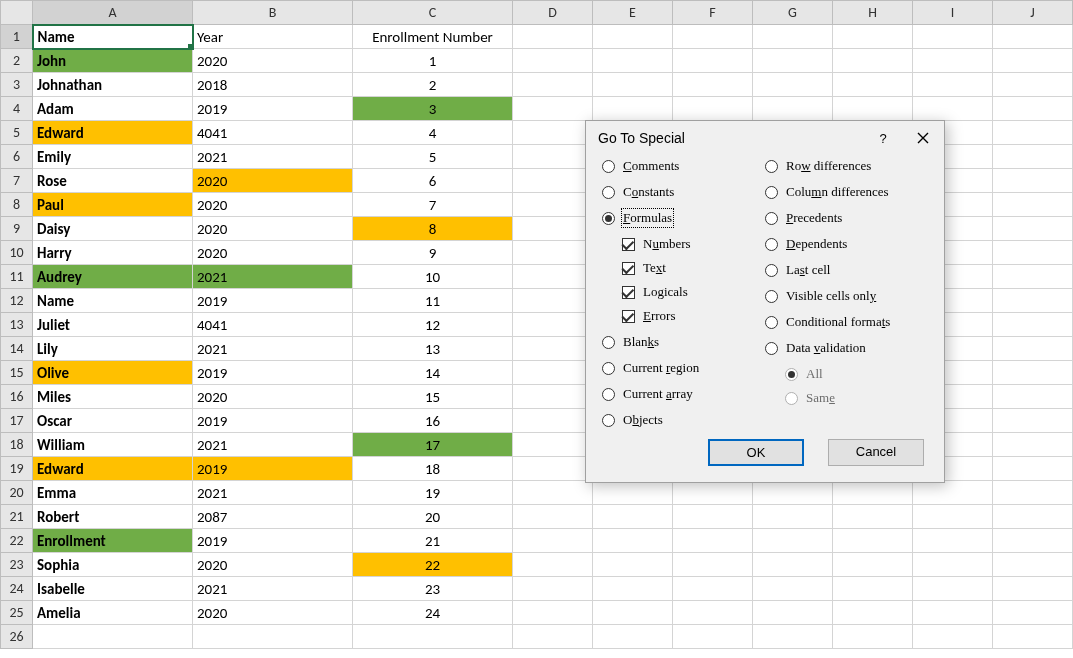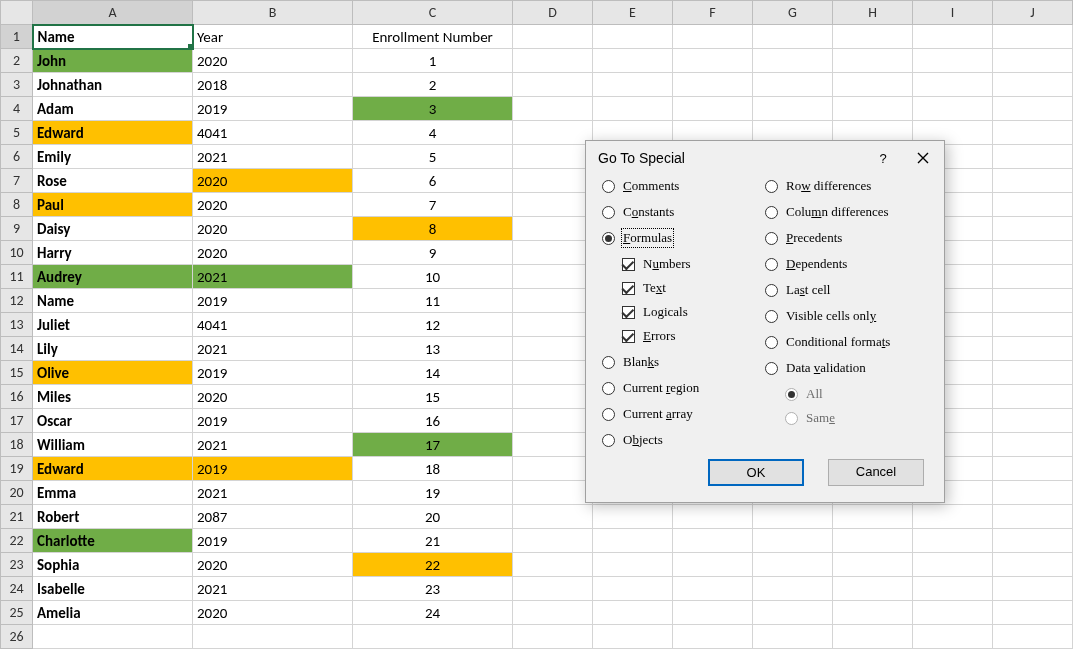--- a/index.html
+++ b/index.html
@@ -84,21 +84,21 @@
     right:-3px; bottom:-3px;
     width:6px; height:6px;
     background:var(--select-border);
     border:1px solid #fff;
   }
 
   
   #dialog {
     position: absolute;
     left: 585px;
-    top: 140px;
+    top: 120px;
     width: 360px;
     background: #f0f0f0;
     border: 1px solid var(--dialog-border);
     box-shadow: 3px 3px 14px rgba(0,0,0,0.25);
     font-family: "Segoe UI", Arial, sans-serif;
     font-size: 13px;
   }
   .dlg-title {
     display: flex;
     align-items: center;
@@ -457,21 +457,21 @@
         <td class="blank"></td>
         <td class="blank"></td>
         <td class="blank"></td>
         <td class="blank"></td>
         <td class="blank"></td>
         <td class="blank"></td>
         <td class="blank"></td>
       </tr>
       <tr>
         <th class="rowhdr">22</th>
-        <td class="name cell-green">Charlotte</td>
+        <td class="name cell-green">Enrollment</td>
         <td class="year">2019</td>
         <td class="enroll">21</td>
         <td class="blank"></td>
         <td class="blank"></td>
         <td class="blank"></td>
         <td class="blank"></td>
         <td class="blank"></td>
         <td class="blank"></td>
         <td class="blank"></td>
       </tr>

